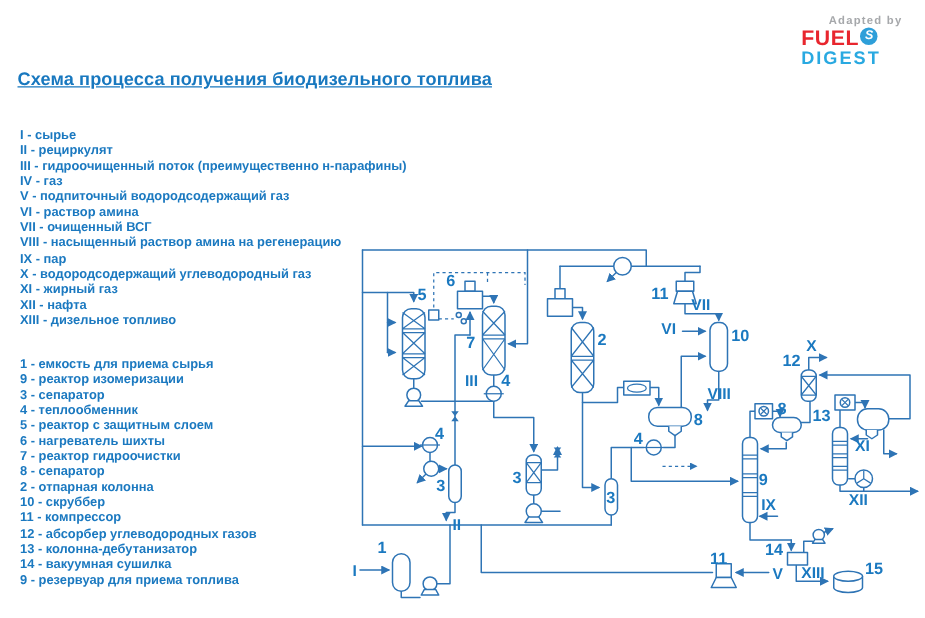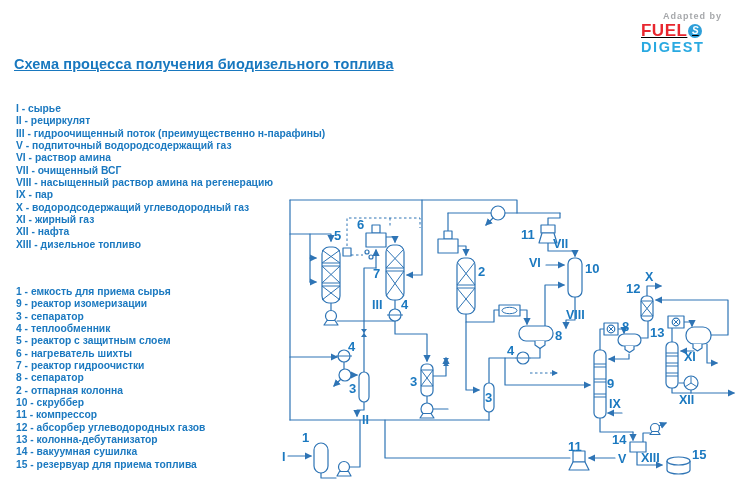--- a/index.html
+++ b/index.html
@@ -12,21 +12,21 @@
     font-size:14.5px;font-weight:bold;color:#1878bf;letter-spacing:.1px;text-decoration:underline;
   }
   .legend{
     position:absolute;left:16px;color:#1b79c0;font-weight:bold;
     font-size:10.3px;line-height:12.35px;white-space:nowrap;
   }
   #streams-list{top:103px;}
   #equipment-list{top:286px;}
   .logo{position:absolute;right:18px;top:12px;text-align:left;line-height:1;}
   .logo .adapted{color:#a6a8ab;font-size:9px;font-weight:bold;letter-spacing:1px;margin-left:22px;margin-bottom:1px;}
-  .logo .row{display:flex;align-items:center;text-decoration:underline;}
+  .logo .row{display:flex;align-items:flex-start;}
   .logo .fuel{color:#e8262e;font-size:17px;font-weight:bold;letter-spacing:.5px;}
   .logo .s-icon{
     display:inline-block;width:14px;height:14px;border-radius:50%;
     background:#2e9fd9;color:#fff;font-size:10px;font-weight:bold;
     text-align:center;line-height:14px;margin-left:1px;font-style:italic;
   }
   .logo .digest{color:#29a9e1;font-size:14.5px;font-weight:bold;letter-spacing:1.6px;margin-top:1px;}
   #diagram{position:absolute;left:280px;top:186px;width:460px;height:308px;}
   .pl{fill:none;stroke:#2e74b5;stroke-width:1.2;stroke-linejoin:round;stroke-linecap:round;}
   .dsh{fill:none;stroke:#2e74b5;stroke-width:1;stroke-dasharray:2.5 2.5;}
@@ -47,20 +47,21 @@
   </div>
   <div class="digest">DIGEST</div>
 </div>
 
 <h1 class="title">Схема процесса получения биодизельного топлива</h1>
 
 <div class="legend" id="streams-list">
     <div>I - сырье</div>
     <div>II - рециркулят</div>
     <div>III - гидроочищенный поток (преимущественно н-парафины)</div>
+    <div>IV - газ</div>
     <div>V - подпиточный водородсодержащий газ</div>
     <div>VI - раствор амина</div>
     <div>VII - очищенный ВСГ</div>
     <div>VIII - насыщенный раствор амина на регенерацию</div>
     <div>IX - пар</div>
     <div>X - водородсодержащий углеводородный газ</div>
     <div>XI - жирный газ</div>
     <div>XII - нафта</div>
     <div>XIII - дизельное топливо</div>
   </div>
@@ -72,21 +73,21 @@
     <div>5 - реактор с защитным слоем</div>
     <div>6 - нагреватель шихты</div>
     <div>7 - реактор гидроочистки</div>
     <div>8 - сепаратор</div>
     <div>2 - отпарная колонна</div>
     <div>10 - скруббер</div>
     <div>11 - компрессор</div>
     <div>12 - абсорбер углеводородных газов</div>
     <div>13 - колонна-дебутанизатор</div>
     <div>14 - вакуумная сушилка</div>
-    <div>15 - резервуар для приема топлива</div>
+    <div>9 - резервуар для приема топлива</div>
   </div>
 
 <div id="diagram">
 <svg width="460" height="308" viewBox="280 186 460 308" xmlns="http://www.w3.org/2000/svg">
   <defs>
     <marker id="ah" markerWidth="7" markerHeight="7" refX="5" refY="3" orient="auto">
       <path d="M0,0 L6,3 L0,6 Z" fill="#2e74b5"></path>
     </marker>
   </defs>
 

